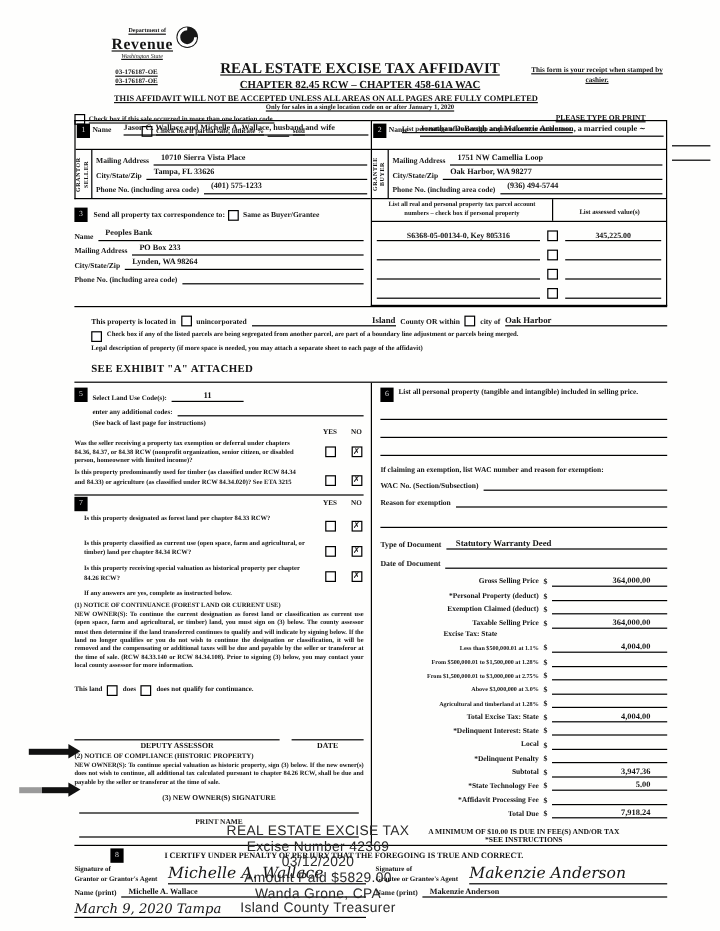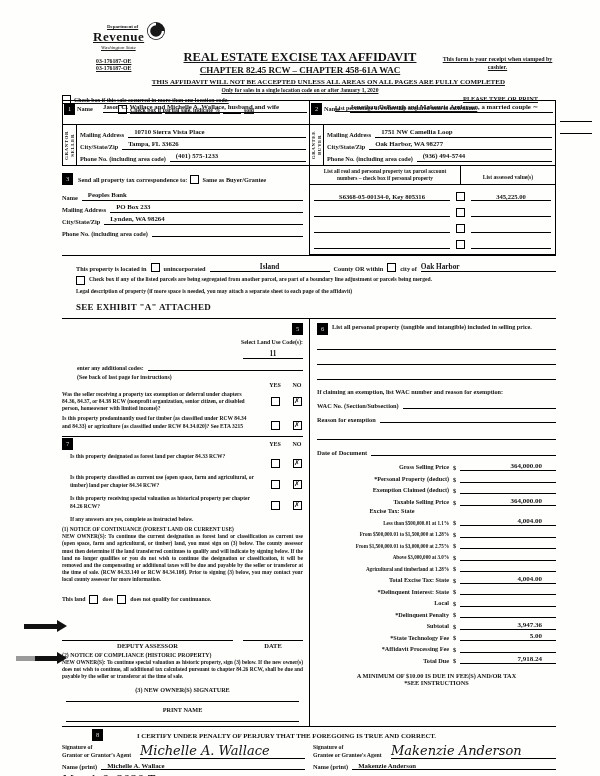--- a/index.html
+++ b/index.html
@@ -68,21 +68,21 @@
     <div style="font-size:5.8px;font-weight:bold;">03-176187-OE</div>
   </div>
 
   <div class="abs" style="left:130px;top:50px;width:340px;text-align:center;">
     <div style="font-size:12.5px;font-weight:bold;">REAL ESTATE EXCISE TAX AFFIDAVIT</div>
     <div style="font-size:9px;font-weight:bold;">CHAPTER 82.45 RCW – CHAPTER 458-61A WAC</div>
   </div>
 
   <div class="abs" style="left:440px;top:55px;width:115px;text-align:center;font-size:6px;font-weight:bold;line-height:1.35;">This form is your receipt when stamped by cashier.</div>
 
-  <div class="abs" style="left:95px;top:78px;width:410px;text-align:right;font-size:7px;font-weight:bold;">THIS AFFIDAVIT WILL NOT BE ACCEPTED UNLESS ALL AREAS ON ALL PAGES ARE FULLY COMPLETED</div>
+  <div class="abs" style="left:95px;top:78px;width:410px;text-align:left;font-size:7px;font-weight:bold;">THIS AFFIDAVIT WILL NOT BE ACCEPTED UNLESS ALL AREAS ON ALL PAGES ARE FULLY COMPLETED</div>
   <div class="abs" style="left:95px;top:87px;width:410px;text-align:center;font-size:5.6px;font-weight:bold;">Only for sales in a single location code on or after January 1, 2020</div>
 
   <div class="abs" style="left:62px;top:95px;display:flex;align-items:center;gap:3px;">
     <span class="cb"></span>
     <span class="lbl" style="font-size:5.8px;">Check box if this sale occurred in more than one location code.</span>
   </div>
   <div class="abs" style="right:62px;top:95px;font-size:6.3px;font-weight:bold;">PLEASE TYPE OR PRINT</div>
 
   <div class="abs" style="left:118px;top:105px;display:flex;align-items:center;gap:3px;">
     <span class="cb"></span>
@@ -207,38 +207,38 @@
           </div>
         </div>
       </div>
     </div>
 
     <div style="border-top:1px solid #000;padding:2px 0 4px 0;">
       <div style="display:flex;align-items:flex-end;gap:4px;margin-top:4px;padding-left:14px;">
         <span class="lbl">This property is located in</span>
         <span class="cb"></span>
         <span class="lbl">unincorporated</span>
-        <span class="ul val" style="width:120px;text-align:center;">Island</span>
+        <span class="ul val" style="width:120px;text-align:right;">Island</span>
         <span class="lbl">County OR within</span>
         <span class="cb"></span>
         <span class="lbl">city of</span>
         <span class="ul val" style="flex:1;text-align:left;">Oak Harbor</span>
       </div>
       <div style="display:flex;align-items:flex-start;gap:4px;margin-top:4px;padding-left:14px;">
         <span class="cb"></span>
         <span style="font-size:5.6px;font-weight:bold;">Check box if any of the listed parcels are being segregated from another parcel, are part of a boundary line adjustment or parcels being merged.</span>
       </div>
       <div style="font-size:5.6px;font-weight:bold;margin-top:3px;padding-left:14px;">Legal description of property (if more space is needed, you may attach a separate sheet to each page of the affidavit)</div>
       <div style="font-size:9px;font-weight:bold;margin:8px 0 2px 14px;letter-spacing:.3px;">SEE EXHIBIT "A" ATTACHED</div>
     </div>
 
     <div style="display:flex;border-top:1px solid #000;">
 
       <div style="width:247px;box-sizing:border-box;padding:4px 6px 0 0;">
-        <div style="display:flex;align-items:flex-end;gap:4px;flex-direction:column;">
+        <div style="display:flex;align-items:flex-end;gap:4px;">
           <span class="sec">5</span>
           <span class="lbl" style="font-size:5.8px;">Select Land Use Code(s):</span>
           <span class="ul val" style="width:60px;text-align:center;">11</span>
         </div>
         <div style="display:flex;align-items:flex-end;gap:4px;margin-top:3px;padding-left:15px;">
           <span class="lbl" style="font-size:5.8px;">enter any additional codes:</span>
           <span class="ul" style="flex:1;height:8px;"></span>
         </div>
         <div style="font-size:5.8px;font-weight:bold;margin-top:3px;padding-left:15px;">(See back of last page for instructions)</div>
 
@@ -325,20 +325,24 @@
         <div style="display:flex;align-items:flex-end;gap:4px;margin-top:4px;">
           <span class="lbl">WAC No. (Section/Subsection)</span>
           <span class="ul val" style="flex:1;height:9px;"></span>
         </div>
         <div style="display:flex;align-items:flex-end;gap:4px;margin-top:4px;">
           <span class="lbl">Reason for exemption</span>
           <span class="ul val" style="flex:1;height:9px;"></span>
         </div>
         <div class="blank" style="margin-top:6px;"></div>
 
+        <div style="display:flex;align-items:flex-end;gap:4px;margin-top:8px;">
+          <span class="lbl" style="font-size:6.5px;">Type of Document</span>
+          <span class="ul val" style="flex:1;padding-left:8px;">Statutory Warranty Deed</span>
+        </div>
         <div style="display:flex;align-items:flex-end;gap:4px;margin-top:6px;">
           <span class="lbl" style="font-size:6.5px;">Date of Document</span>
           <span class="ul val" style="flex:1;height:9px;"></span>
         </div>
 
         <div style="margin-top:6px;">
           <div class="frow">
               <span class="flab">Gross Selling Price</span>
               <span class="fdol">$</span>
               <span class="fval">364,000.00</span>
@@ -473,14 +477,22 @@
         </div>
       </div>
 
     </div>
 
   </div>
 
   <div class="arrow" style="left:24px;top:624px;width:34px;"></div>
   <div class="arrow" style="left:16px;top:656px;width:42px;background:linear-gradient(90deg,#9a9a9a 0 45%,#111 45%);"></div>
 
+  <div class="stamp">
+    <div>REAL ESTATE EXCISE TAX</div>
+    <div>Excise Number 42369</div>
+    <div>03/12/2020</div>
+    <div>Amount Paid $5829.00</div>
+    <div>Wanda Grone, CPA</div>
+    <div>Island County Treasurer</div>
+  </div>
 
 </div>
 
 </body></html>

